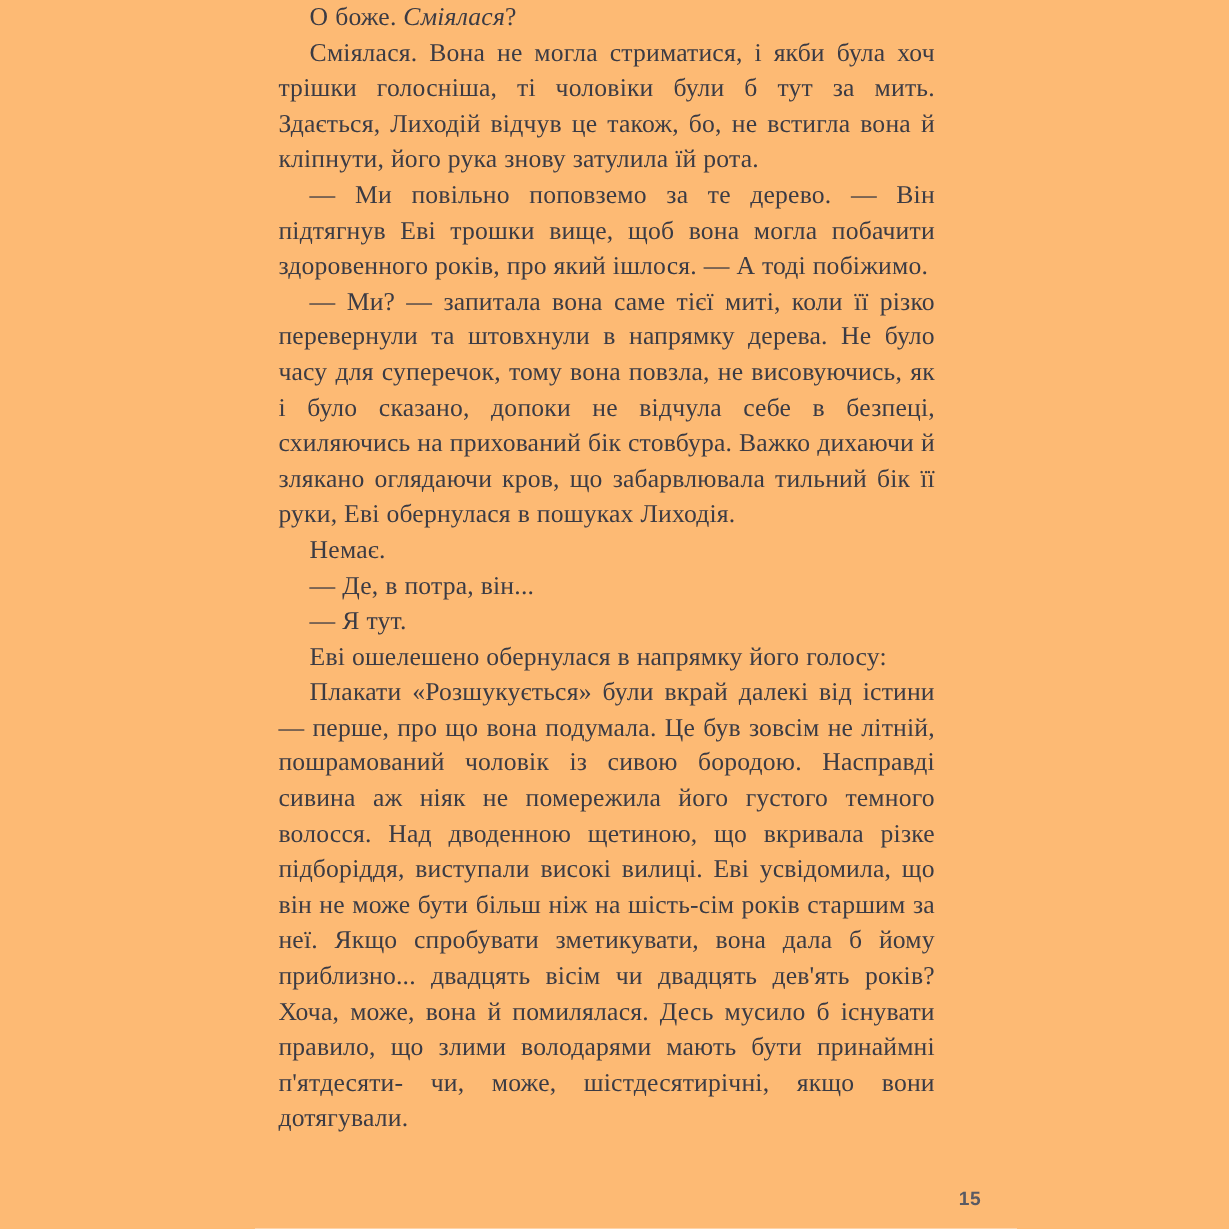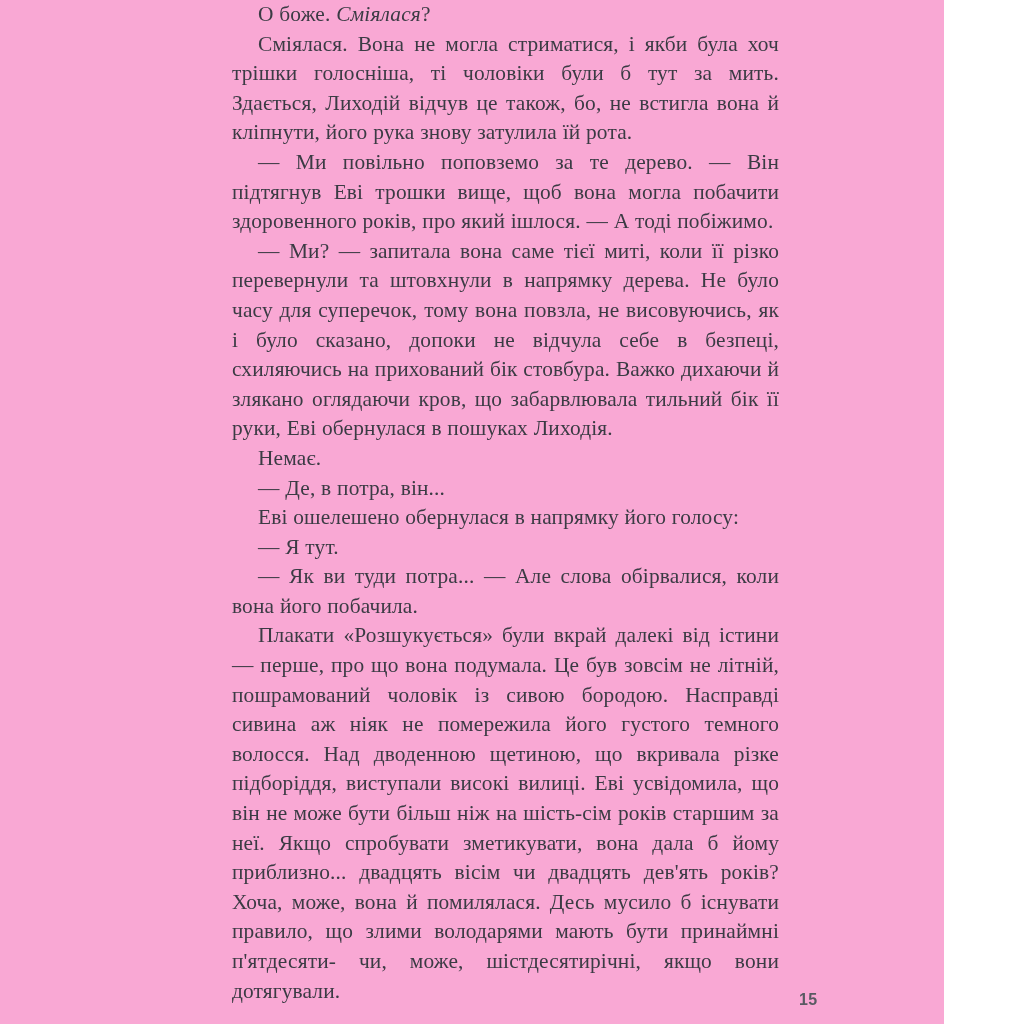--- a/index.html
+++ b/index.html
@@ -2,23 +2,23 @@
 <html><head>
 <meta charset="utf-8">
 <style>
   html, body {
     margin: 0;
     padding: 0;
     background: #ffffff;
   }
   .page {
     position: relative;
-    width: 944px;
+    width: 1024px;
     height: 1024px;
-    background: #f9a8d4;
+    background: #fdba74;
     overflow: hidden;
     font-family: "Liberation Serif", "DejaVu Serif", serif;
   }
   .text-column {
     position: absolute;
     left: 232px;
     top: 0px;
     width: 547px;
   }
   .para {
@@ -54,22 +54,21 @@
 
 <div class="page">
 
   <div class="text-column">
     <p class="para">О боже. <em>Сміялася</em>?</p>
     <p class="para">Сміялася. Вона не могла стриматися, і якби була хоч трішки голосніша, ті чоловіки були б тут за мить. Здається, Лиходій відчув це також, бо, не встигла вона й кліпнути, його рука знову затулила їй рота.</p>
     <p class="para">— Ми повільно поповземо за те дерево. — Він підтягнув Еві трошки вище, щоб вона могла побачити здоровенного років, про який ішлося. — А тоді побіжимо.</p>
     <p class="para">— Ми? — запитала вона саме тієї миті, коли її різко перевернули та штовхнули в напрямку дерева. Не було часу для суперечок, тому вона повзла, не висовуючись, як і було сказано, допоки не відчула себе в безпеці, схиляючись на прихований бік стовбура. Важко дихаючи й злякано оглядаючи кров, що забарвлювала тильний бік її руки, Еві обернулася в пошуках Лиходія.</p>
     <p class="para">Немає.</p>
     <p class="para">— Де, в потра, він...</p>
+    <p class="para">— Я тут.</p>
     <p class="para">Еві ошелешено обернулася в напрямку його голосу:</p>
-    <p class="para">— Я тут.</p>
-    <p class="para">— Як ви туди потра... — Але слова обірвалися, коли вона його побачила.</p>
     <p class="para">Плакати «Розшукується» були вкрай далекі від істини — перше, про що вона подумала. Це був зовсім не літній, пошрамований чоловік із сивою бородою. Насправді сивина аж ніяк не помережила його густого темного волосся. Над дводенною щетиною, що вкривала різке підборіддя, виступали високі вилиці. Еві усвідомила, що він не може бути більш ніж на шість-сім років старшим за неї. Якщо спробувати зметикувати, вона дала б йому приблизно... двадцять вісім чи двадцять дев'ять років? Хоча, може, вона й помилялася. Десь мусило б існувати правило, що злими володарями мають бути принаймні п'ятдесяти- чи, може, шістдесятирічні, якщо вони дотягували.</p>
 
   </div>
 
   <div class="page-number">15</div>
 
 </div>
 
 </body></html>

